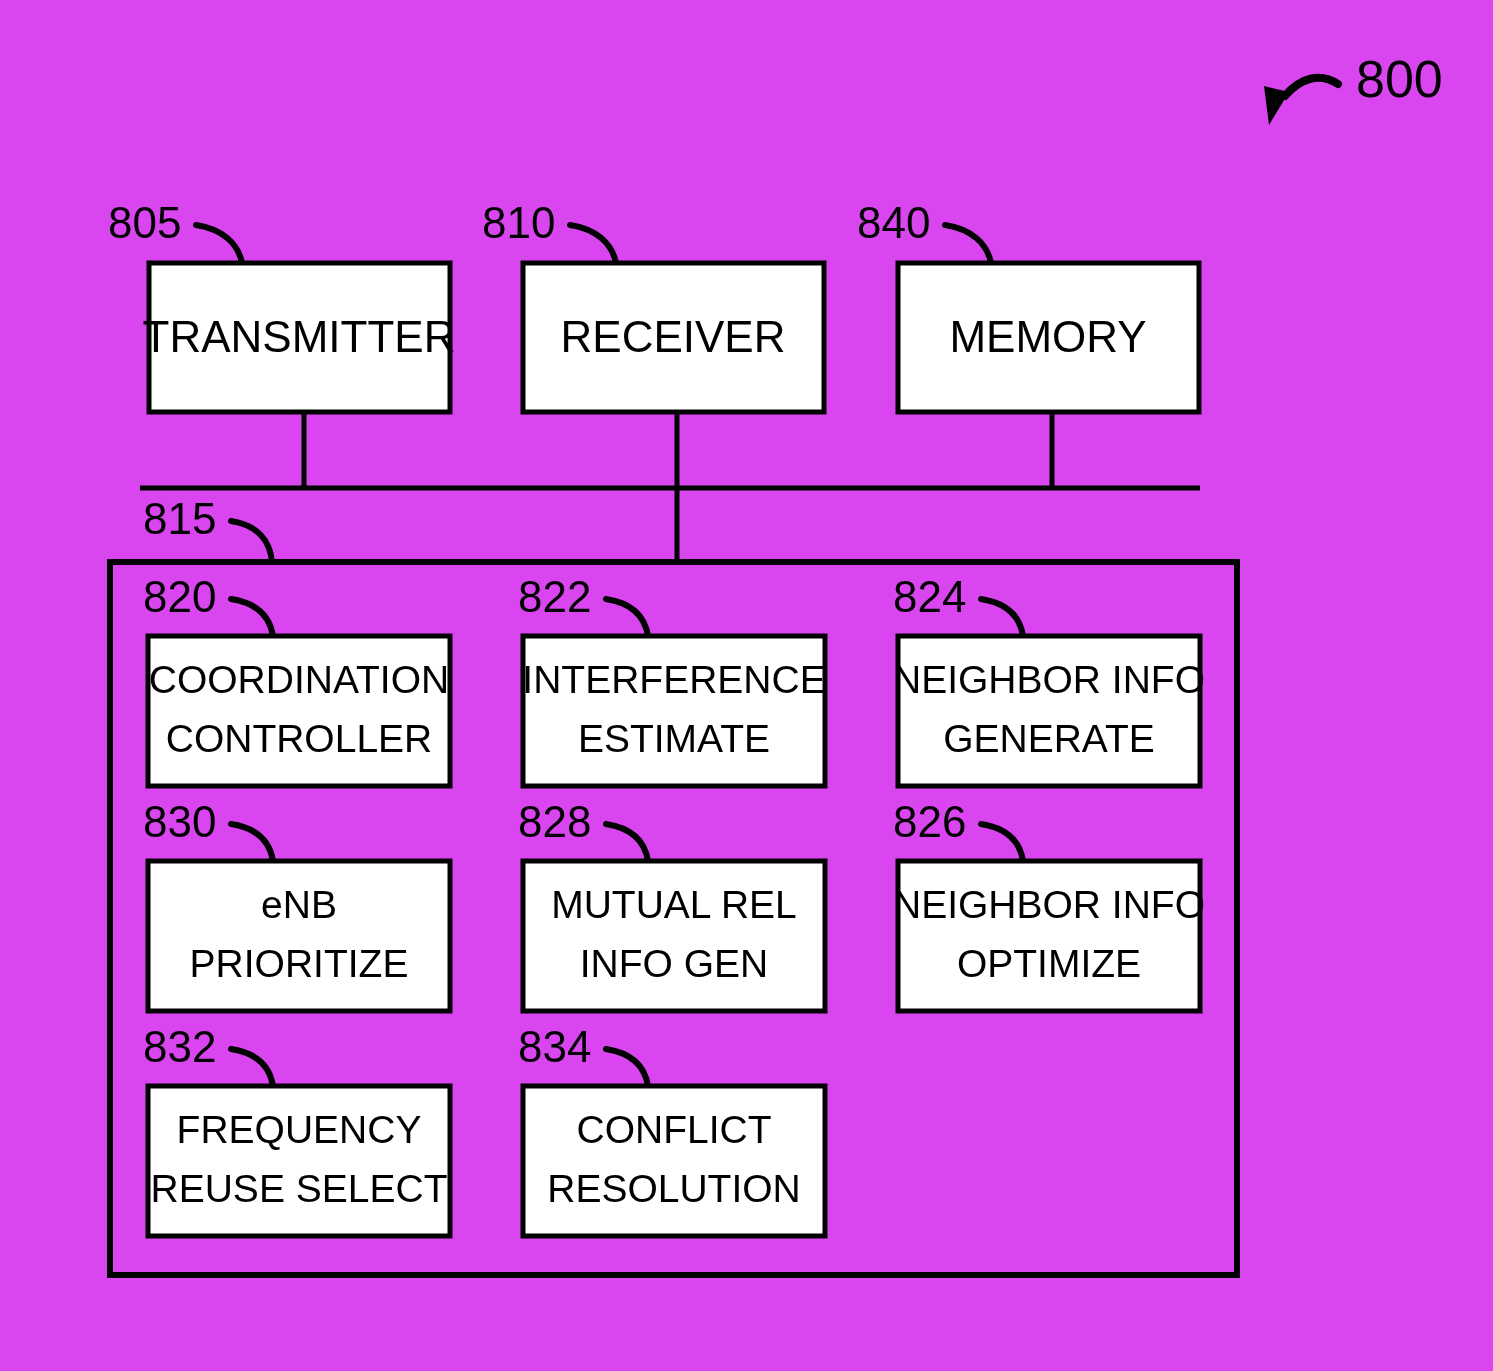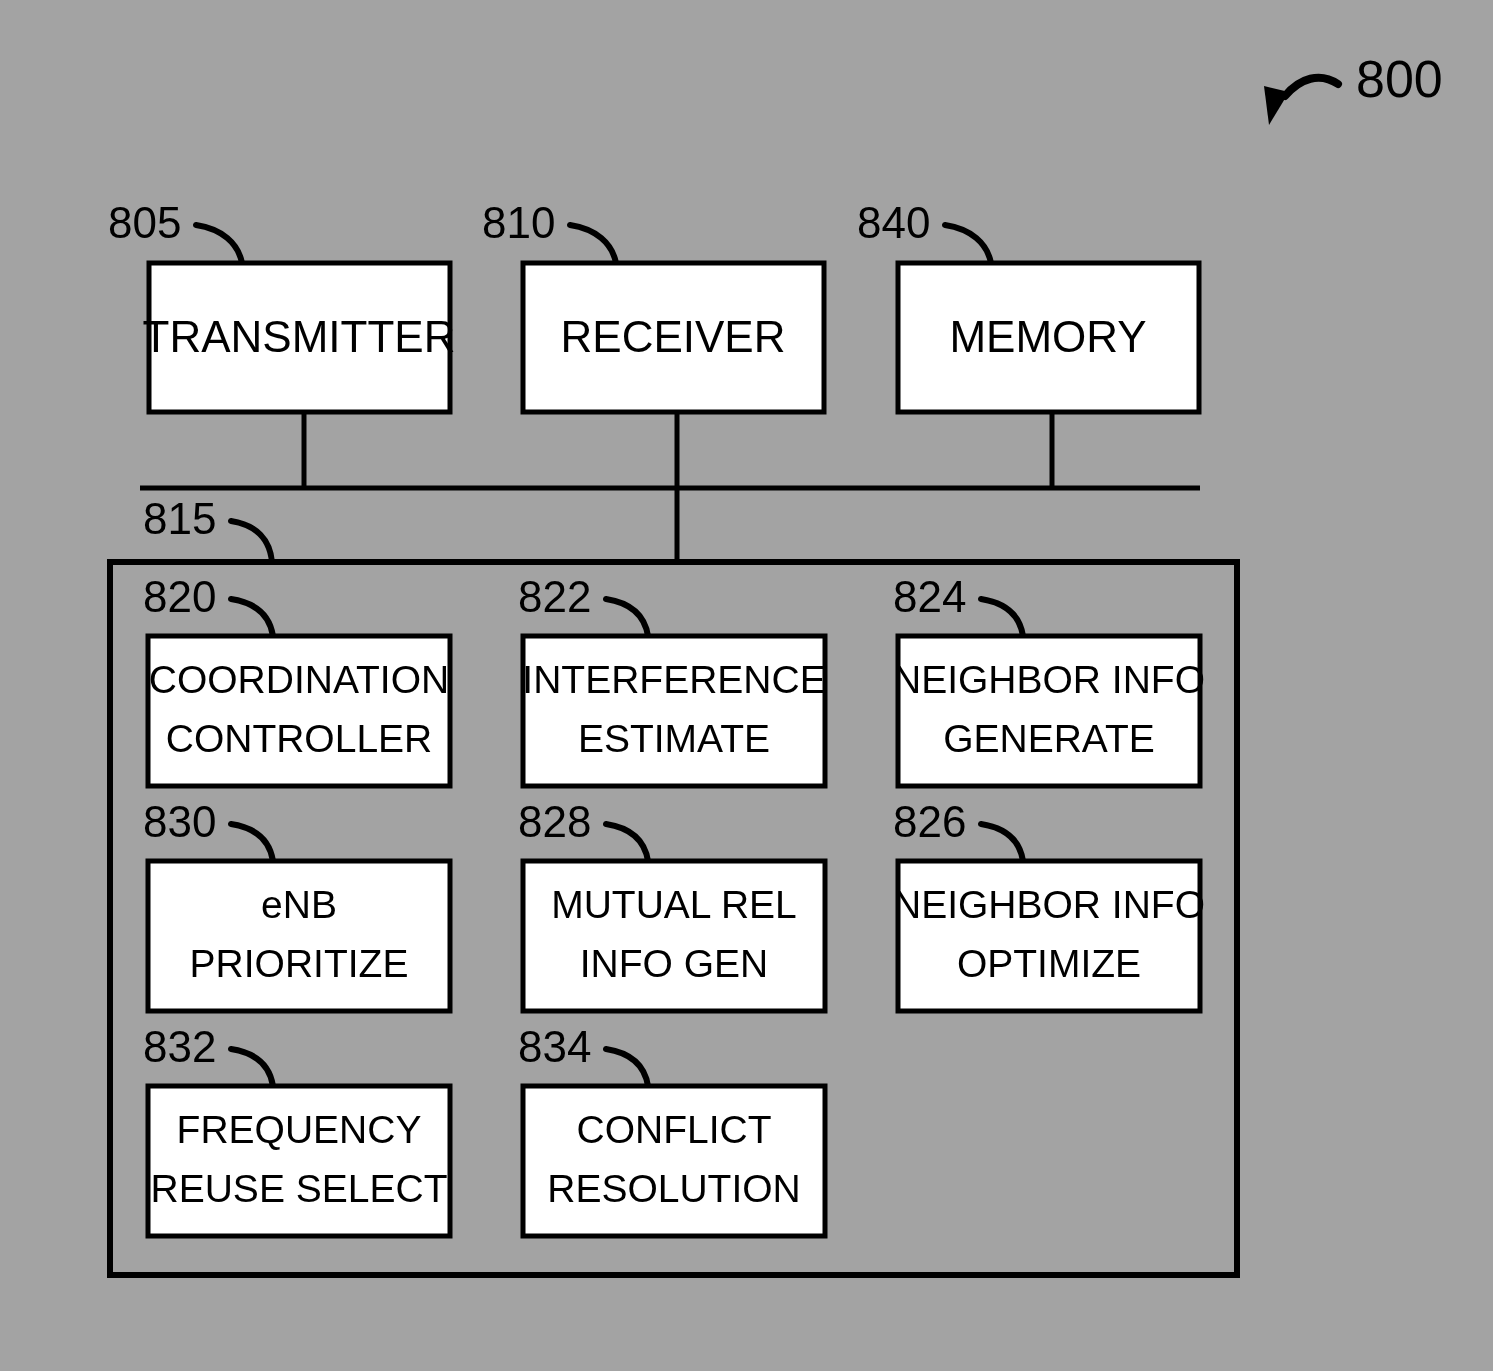--- a/index.html
+++ b/index.html
@@ -9,21 +9,21 @@
     background: #ffffff;
   }
   body {
     font-family: "Liberation Sans", sans-serif;
     color: #000000;
   }
   #figure-root {
     position: relative;
     width: 1493px;
     height: 1371px;
-    background: #a3a3a3;
+    background: #d946ef;
     overflow: hidden;
   }
   #figure-svg {
     position: absolute;
     left: 0;
     top: 0;
     width: 1493px;
     height: 1371px;
   }
   .blk-text {

